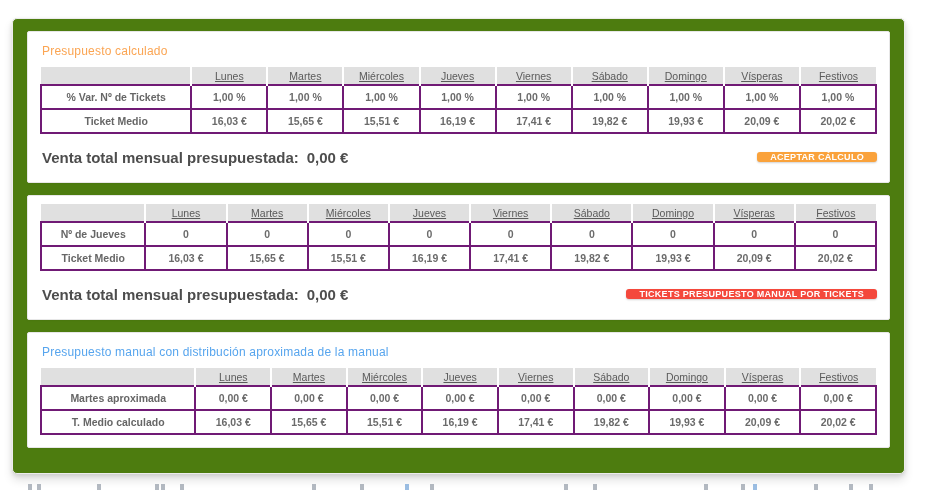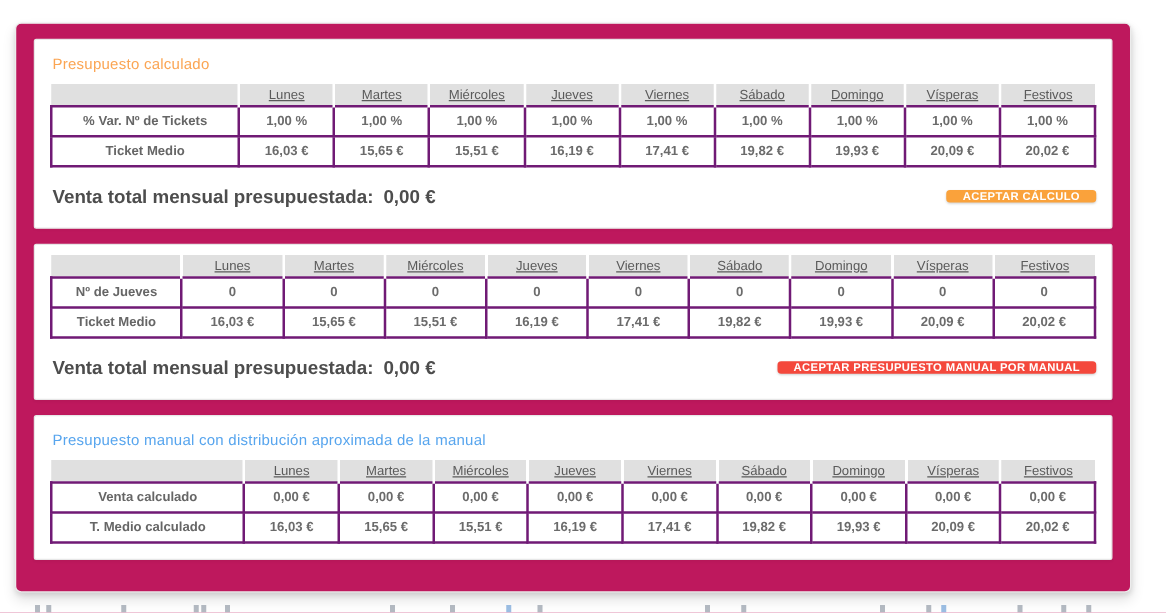--- a/index.html
+++ b/index.html
@@ -6,21 +6,21 @@
   html, body {
     width: 933px; height: 490px;
     overflow: hidden;
     background: #ffffff;
     font-family: "Liberation Sans", "DejaVu Sans", sans-serif;
   }
   .screenshot-card {
     position: absolute;
     left: 12px; top: 18px;
     width: 893px; height: 456px;
-    background: #be185d;
+    background: #4d7c0f;
     border: 1px solid #ececec;
     border-radius: 5px;
     box-shadow: 0 2px 4px rgba(0,0,0,0.10), 0 6px 10px rgba(0,0,0,0.12);
     padding: 12px 14px;
     overflow: hidden;
   }
   .panel {
     background: #ffffff;
     border: 1px solid #e7e7e7;
     border-radius: 2px;
@@ -208,21 +208,21 @@
               <td>19,93 €</td>
               <td>20,09 €</td>
               <td>20,02 €</td>
             </tr>
           </tbody>
     </table>
     <div class="panel-footer">
       <div class="total-line">
         <span>Venta total mensual presupuestada:</span><span class="value">0,00 €</span>
       </div>
-      <button class="accept-btn" style="background: rgb(244, 72, 60);">ACEPTAR PRESUPUESTO MANUAL POR MANUAL</button>
+      <button class="accept-btn" style="background: rgb(244, 72, 60);">TICKETS PRESUPUESTO MANUAL POR TICKETS</button>
     </div>
   </section>
 
   <section class="panel">
     <h2 class="section-title" style="color: rgb(87, 165, 238);">Presupuesto manual con distribución aproximada de la manual</h2>
     <table>
       <thead>
         <tr>
               <th class="label-col"></th>
               <th>Lunes</th>
@@ -231,21 +231,21 @@
               <th>Jueves</th>
               <th>Viernes</th>
               <th>Sábado</th>
               <th>Domingo</th>
               <th>Vísperas</th>
               <th>Festivos</th>
             </tr>
       </thead>
       <tbody>
             <tr>
-              <td class="row-label">Venta calculado</td>
+              <td class="row-label">Martes aproximada</td>
               <td>0,00 €</td>
               <td>0,00 €</td>
               <td>0,00 €</td>
               <td>0,00 €</td>
               <td>0,00 €</td>
               <td>0,00 €</td>
               <td>0,00 €</td>
               <td>0,00 €</td>
               <td>0,00 €</td>
             </tr>

